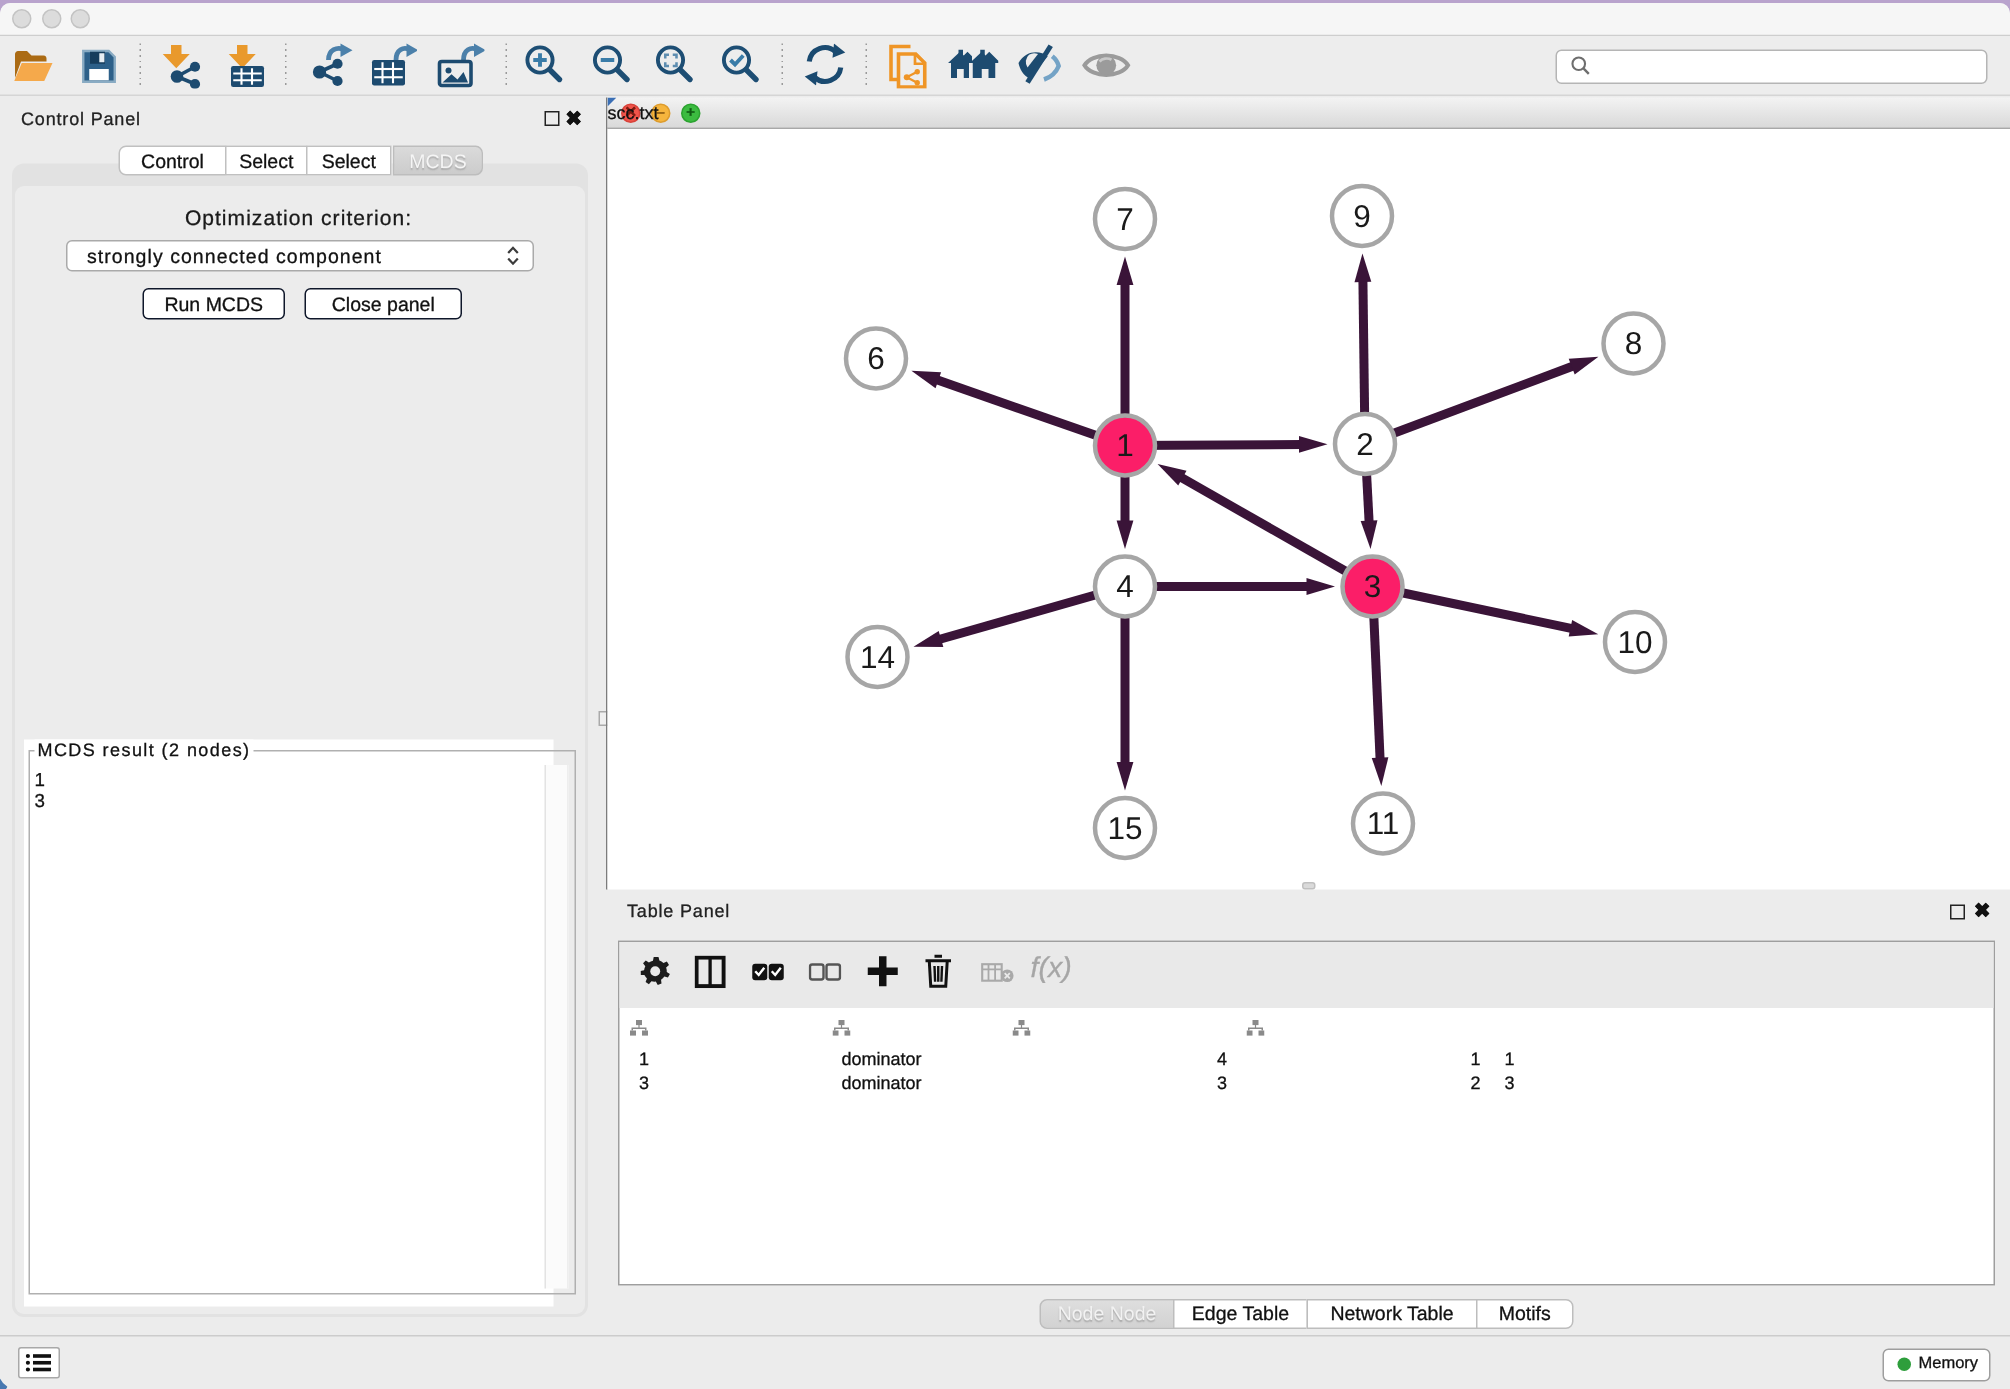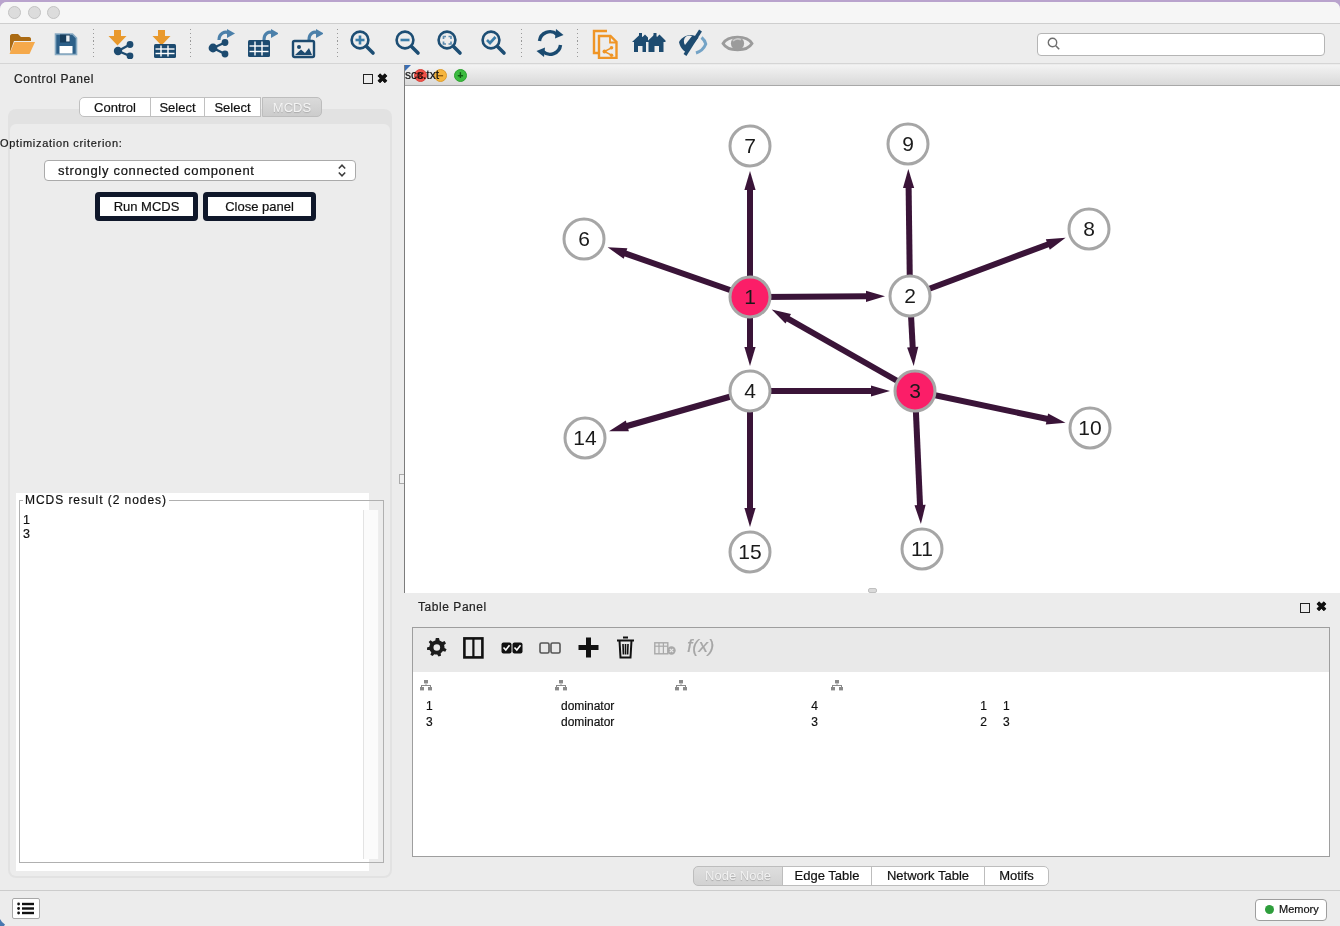--- a/index.html
+++ b/index.html
@@ -24,24 +24,24 @@
 #cp-title{position:absolute;left:14px;top:72px;font-size:12px;letter-spacing:0.55px;color:#222}
 .floatico{position:absolute;width:8px;height:8px;border:1.5px solid #222}
 .closeico{position:absolute;font-size:13px;font-weight:bold;color:#111}
 #cptabs{position:absolute;left:79px;top:97px;height:20px;z-index:5}
 .tabseg{position:absolute;top:0;height:18px;background:#fff;border:1px solid #c0c0c0;
  box-sizing:content-box;text-align:center;font-size:13px;color:#111;line-height:19px}
 #tabbody{position:absolute;left:8px;top:109px;width:384px;height:769px;background:#e2e2e2;
  border-radius:8px}
 #tabbody-in{position:absolute;left:10px;top:124px;width:380px;height:752px;background:#ececec;
  border-radius:6px}
-#optlabel{position:absolute;left:0;top:137px;width:398px;text-align:left;font-size:11px;letter-spacing:0.7px;color:#1a1a1a}
+#optlabel{position:absolute;left:0;top:137px;width:398px;text-align:center;font-size:14px;letter-spacing:0.7px;color:#1a1a1a}
 #dropdown{position:absolute;left:44px;top:160px;width:310px;height:19px;background:#fff;
  border:1px solid #aaa;border-radius:4px;font-size:13px;color:#111;line-height:19px}
-.btn{position:absolute;top:192px;height:19px;background:#fff;border:5px solid #0f172a;
+.btn{position:absolute;top:192px;height:19px;background:#fff;border:1px solid #0f172a;
  border-radius:4px;font-size:13px;color:#111;text-align:center;line-height:19px}
 #mcdsbox{position:absolute;left:16px;top:493px;width:353px;height:378px;background:#fff}
 #mcdsborder{position:absolute;left:3px;top:7px;width:363px;height:361px;
  border:1px solid #b0b0b0}
 #mcdslegend{position:absolute;left:7px;top:0px;background:#fff;padding:0 2px;
  font-size:12px;color:#111}
 #mcdsscroll{position:absolute;left:347px;top:17px;width:14px;height:349px;background:#fbfbfb;
  border-left:1px solid #e3e3e3;border-right:1px solid #eee}
 
 #netwin{position:absolute;left:404px;top:65px;width:936px;height:528px;

